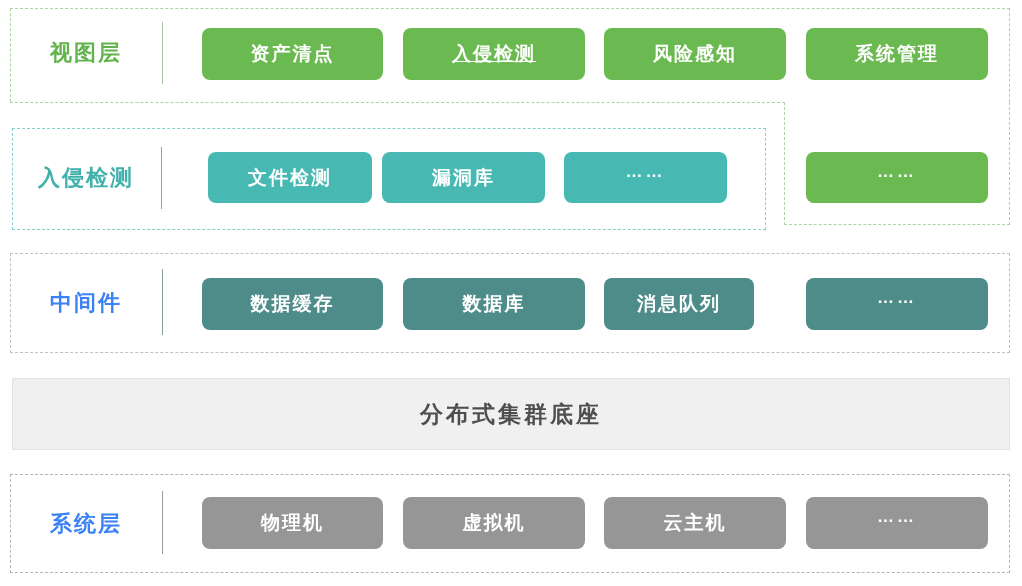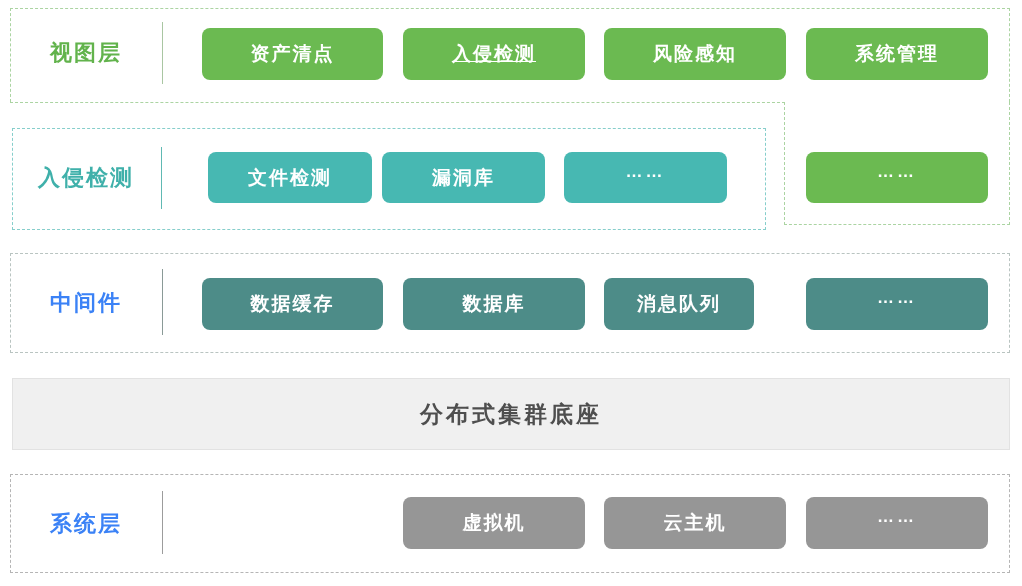--- a/index.html
+++ b/index.html
@@ -101,17 +101,18 @@
   <div class="abs blk blk-dteal h52" style="left:604px;top:278px;width:150px;">消息队列</div>
   <div class="abs blk blk-dteal h52 dots52" style="left:806px;top:278px;width:182px;">……</div>
 
   <div class="abs base-bar" style="left:12px;top:378px;width:998px;height:72px;">分布式集群底座</div>
 
   <div class="abs box-system" style="left:10px;top:474px;width:1000px;height:99px;"></div>
 
   <div class="abs layer-label lbl-gray" style="left:10px;top:511px;">系统层</div>
   <div class="abs vsep vsep-gray" style="left:162px;top:491px;height:63px;"></div>
 
+  <div class="abs blk blk-gray h52" style="left:202px;top:497px;width:181px;">物理机</div>
   <div class="abs blk blk-gray h52" style="left:403px;top:497px;width:182px;">虚拟机</div>
   <div class="abs blk blk-gray h52" style="left:604px;top:497px;width:182px;">云主机</div>
   <div class="abs blk blk-gray h52 dots52" style="left:806px;top:497px;width:182px;">……</div>
 
 </div>
 
 </body></html>

